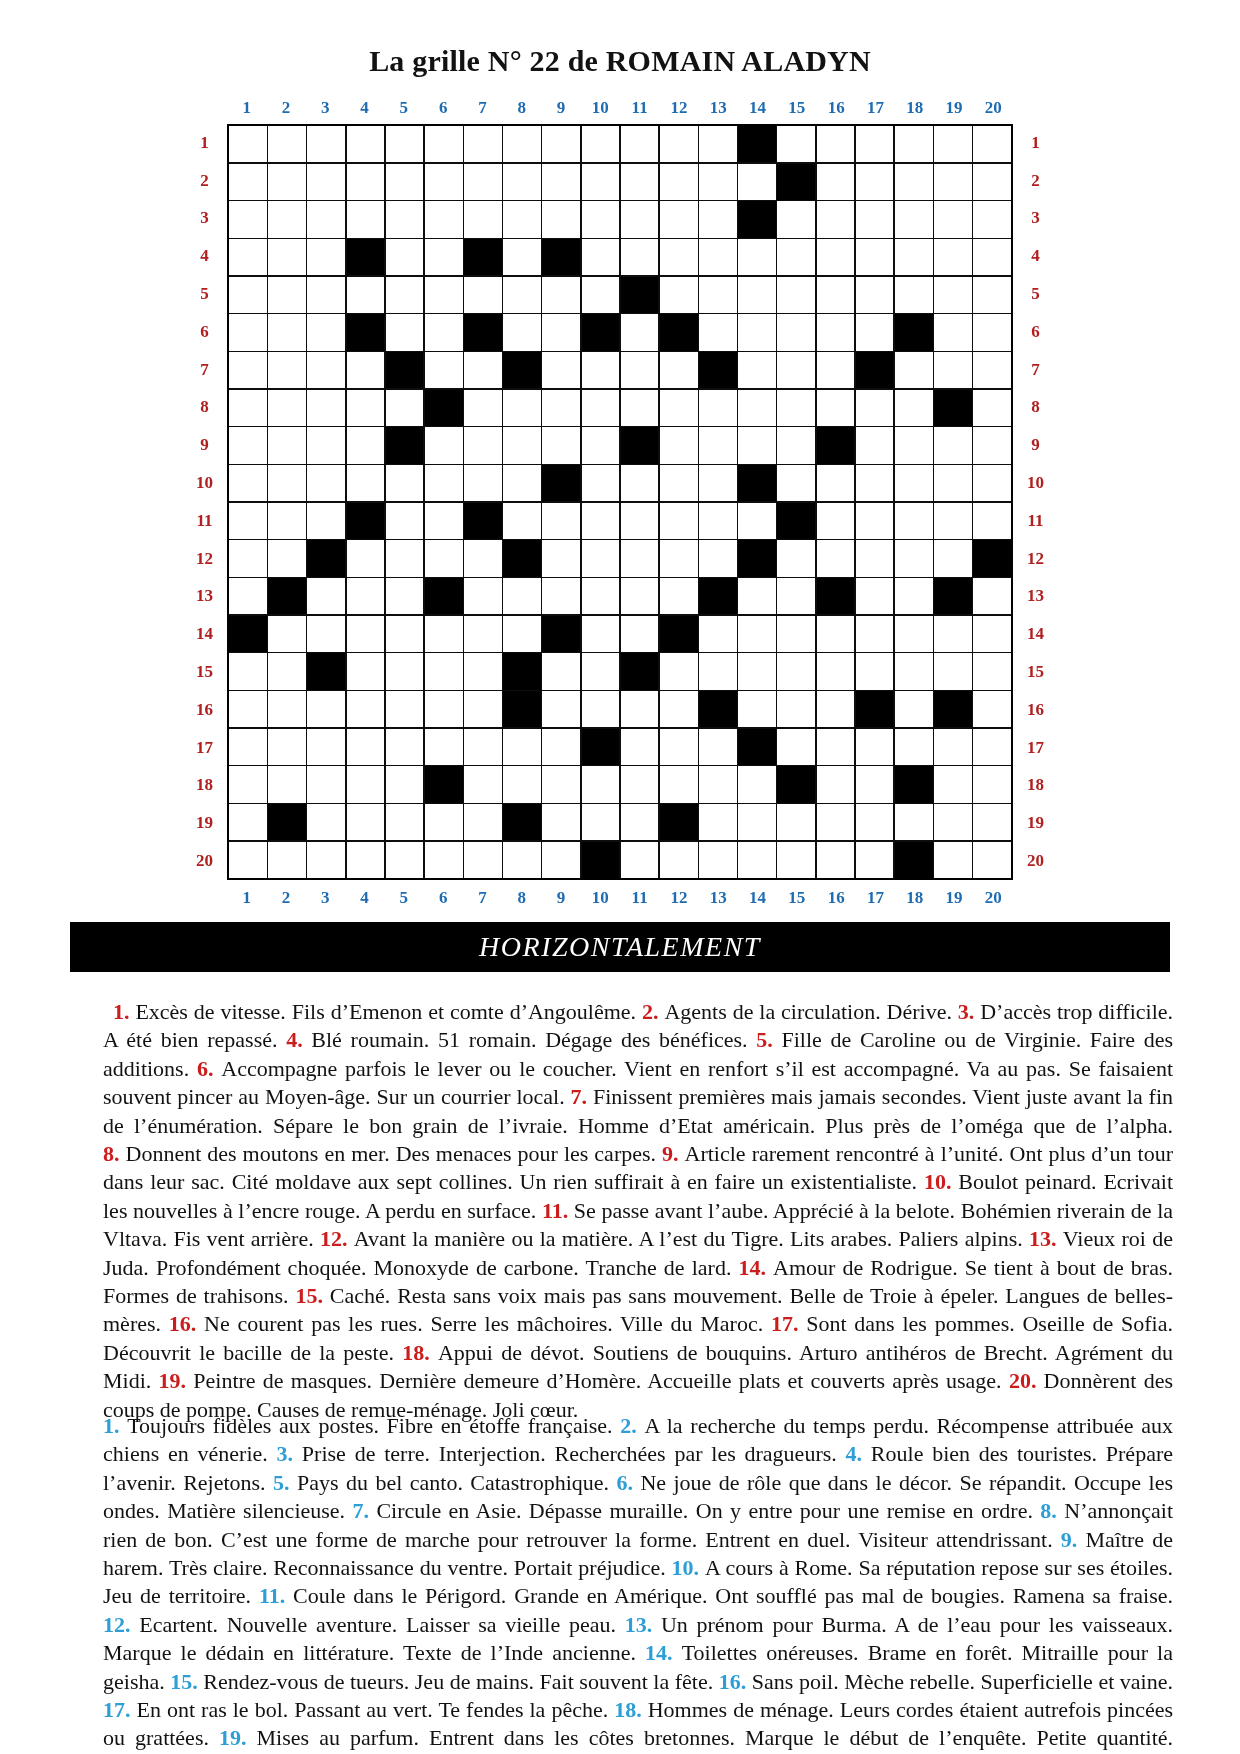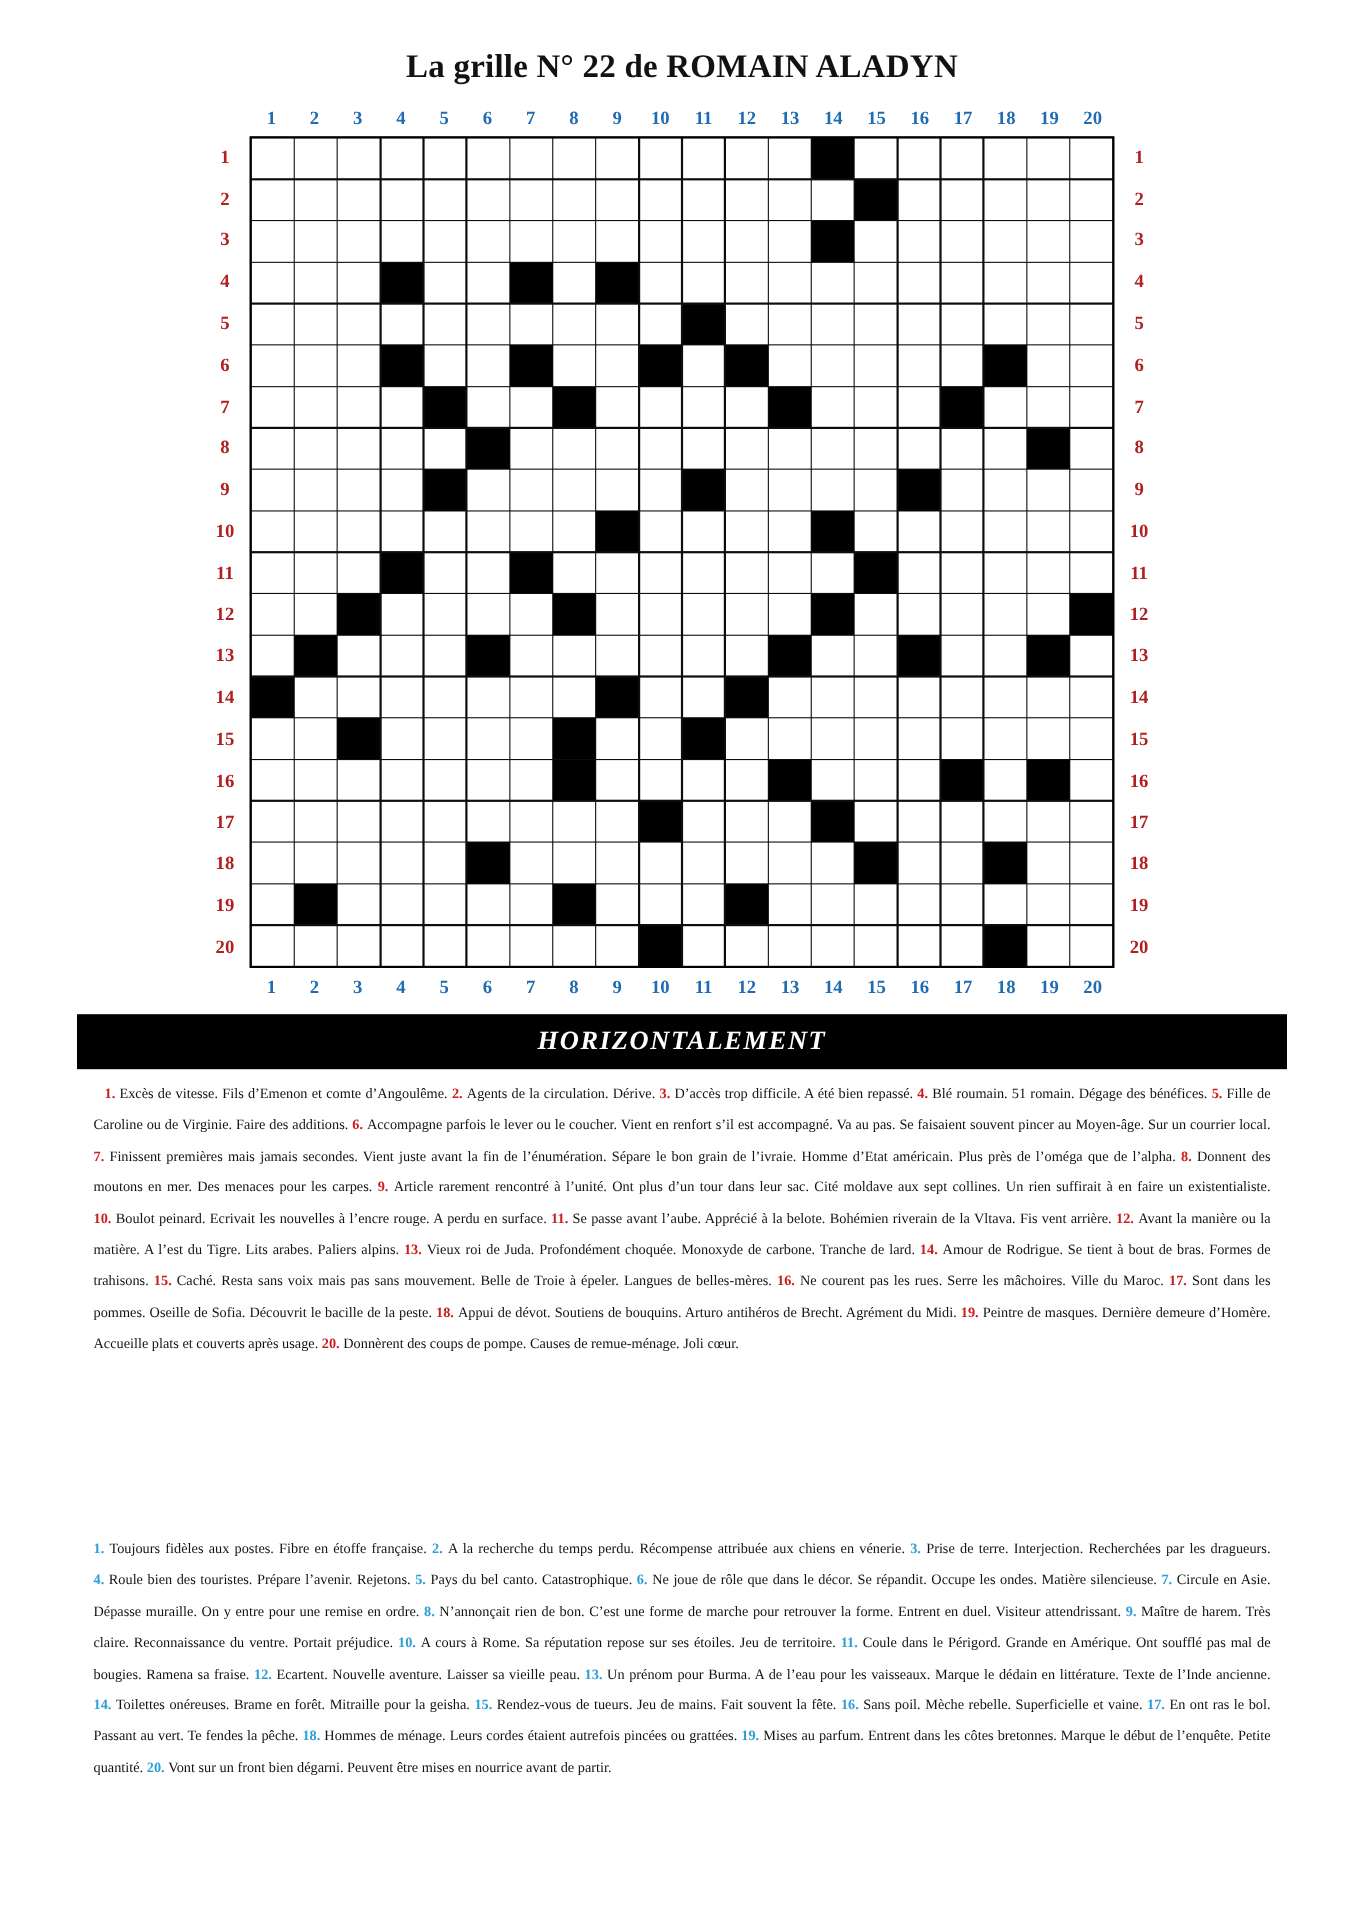--- a/index.html
+++ b/index.html
@@ -23,26 +23,26 @@
   .labels-left span,.labels-right span{display:flex;align-items:center;justify-content:center;
          font-weight:700;font-size:17px;}
   .grid-inner{position:absolute;left:45px;top:36px;width:786px;height:756px;box-sizing:border-box;
          border:2.5px solid #000;background:#0d0d0d;display:grid;gap:1.5px;
          grid-template-columns:repeat(20,1fr);grid-template-rows:repeat(20,1fr);}
   .cell{background:#ffffff;}
   .cell.black{background:#000000;}
   
   .bar{position:absolute;left:70px;width:1100px;height:50px;background:#000;color:#fff;
        display:flex;align-items:center;justify-content:center;}
-  .bar span{font-style:italic;font-weight:700;font-size:24px;letter-spacing:1.5px;}
+  .bar span{font-style:italic;font-weight:400;font-size:28px;letter-spacing:1.5px;}
   #bar-h{top:922px;}
   #bar-v{top:1337px;}
   
-  .clues{position:absolute;left:85px;width:1070px;margin:0;text-align:justify;
-         font-size:13px;line-height:28.4px;}
+  .clues{position:absolute;left:85px;width:1070px;margin:18px;text-align:justify;
+         font-size:22px;line-height:28.4px;}
   #clues-h{top:980px;text-indent:10px;}
   #clues-v{top:1394px;}
   .clue b.n{font-weight:700;}
 </style>
 </head>
 <body>
 
 <div class="page">
 
   <h1 class="title">La grille N° 22 de ROMAIN ALADYN</h1>

